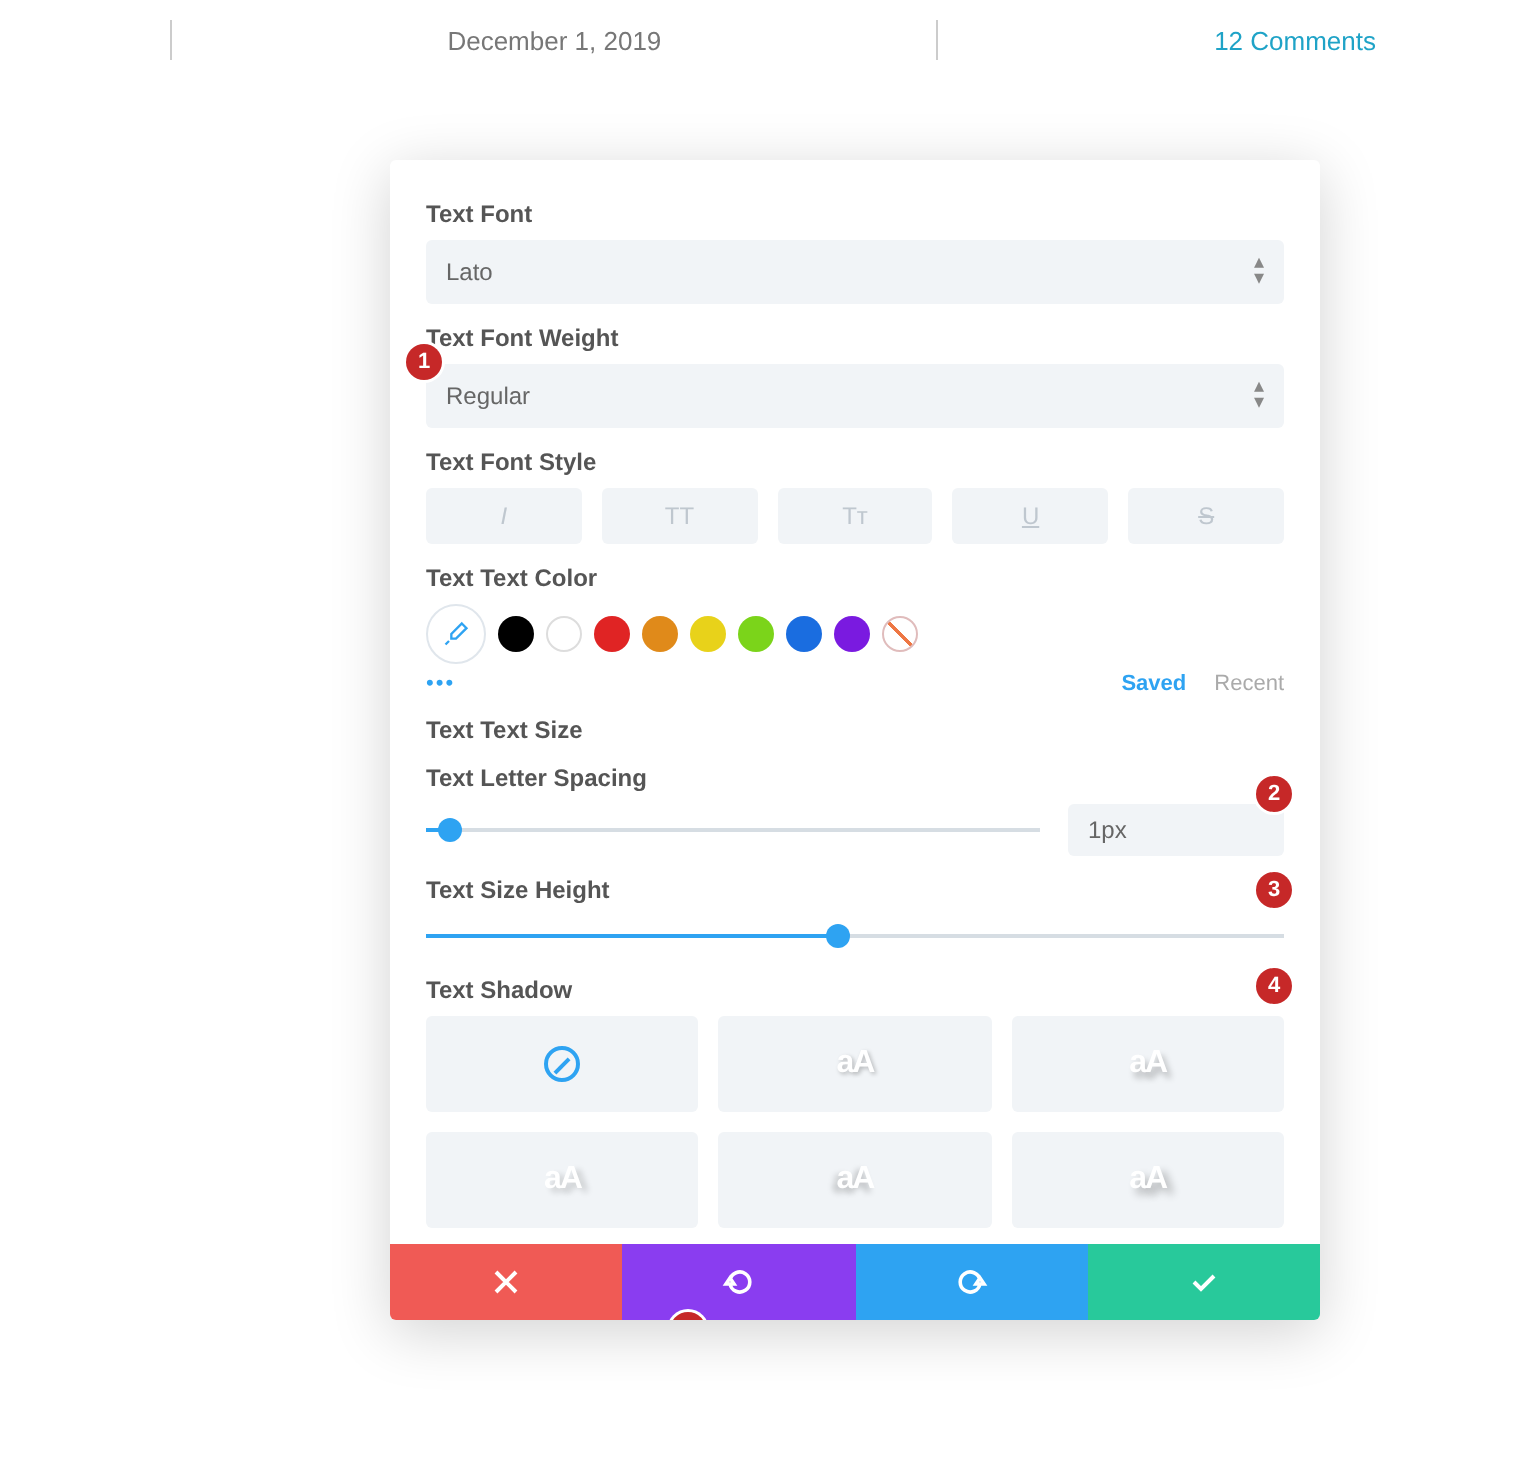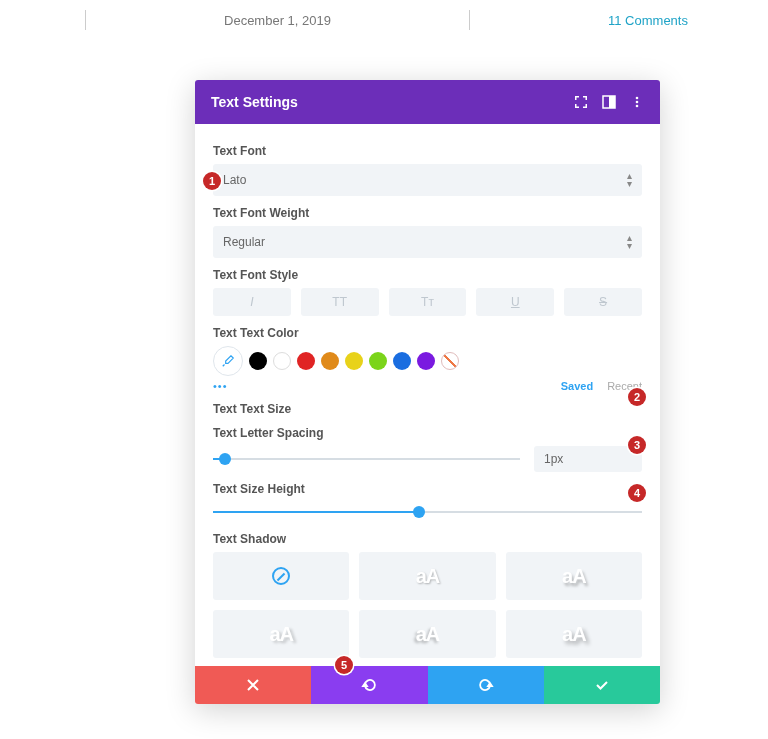--- a/index.html
+++ b/index.html
@@ -121,21 +121,21 @@
   .valbox{
     width:108px;background:#f1f4f7;border-radius:3px;padding:6px 10px;font-size:12px;color:#666;
   }
 
   .shadow-grid{display:grid;grid-template-columns:repeat(3,1fr);gap:10px;margin-top:6px;}
   .shadow-cell{
     background:#f1f4f7;height:48px;border-radius:3px;display:flex;align-items:center;justify-content:center;cursor:pointer;
   }
   .no-icon{width:18px;height:18px;border:2px solid #2ea3f2;border-radius:50%;position:relative;}
   .no-icon::after{content:"";position:absolute;left:2px;right:2px;top:50%;height:2px;background:#2ea3f2;transform:rotate(-45deg);}
-  .aa{color:#fff;font-weight:800;font-size:20px;letter-spacing:-1px;}
+  .aa{color:#fff;font-weight:800;font-size:16px;letter-spacing:-1px;}
   .aa.s1{text-shadow:1px 1px 2px rgba(0,0,0,.25);}
   .aa.s2{text-shadow:2px 3px 3px rgba(0,0,0,.25);}
   .aa.s3{text-shadow:3px 2px 3px rgba(0,0,0,.18);}
   .aa.s4{text-shadow:-2px 2px 3px rgba(0,0,0,.25);}
   .aa.s5{text-shadow:3px 3px 4px rgba(0,0,0,.3);}
 
   
   .panel-footer{display:flex;height:38px;}
   .fbtn{flex:1;display:flex;align-items:center;justify-content:center;cursor:pointer;color:#fff;}
   .fbtn.red{background:#f05a55;}
@@ -153,48 +153,25 @@
     z-index:50;
   }
 </style>
 </head>
 <body>
 
 <div class="topbar">
   <div class="vdiv"></div>
   <div>December 1, 2019</div>
   <div class="vdiv"></div>
-  <div class="comments"><a href="#">11 Comments</a></div>
+  <div class="comments"><a href="#">12 Comments</a></div>
 </div>
 
 <div class="panel">
 
-  <div class="panel-header">
-    <span>Text Settings</span>
-    <div class="hdr-icons">
-      <span class="hdr-icon">
-        <svg viewBox="0 0 14 14">
-            <path d="M1 1h4v1.5H2.5V5H1zM9 1h4v4h-1.5V2.5H9zM1 9h1.5v2.5H5V13H1zM11.5 9H13v4H9v-1.5h2.5z"></path>
-          </svg>
-      </span>
-      <span class="hdr-icon">
-        <svg viewBox="0 0 14 14">
-            <rect x="1" y="1" width="12" height="12" fill="none" stroke="#fff" stroke-width="1.5"></rect>
-            <rect x="7" y="1" width="6" height="12"></rect>
-          </svg>
-      </span>
-      <span class="hdr-icon">
-        <svg viewBox="0 0 14 14">
-            <circle cx="7" cy="3" r="1.3"></circle>
-            <circle cx="7" cy="7" r="1.3"></circle>
-            <circle cx="7" cy="11" r="1.3"></circle>
-          </svg>
-      </span>
-    </div>
-  </div>
 
 
   <div class="body">
 
     <div class="field-label">Text Font</div>
     <div class="select">
       <span>Lato</span>
       <span class="caret">▴<br>▾</span>
     </div>
 

